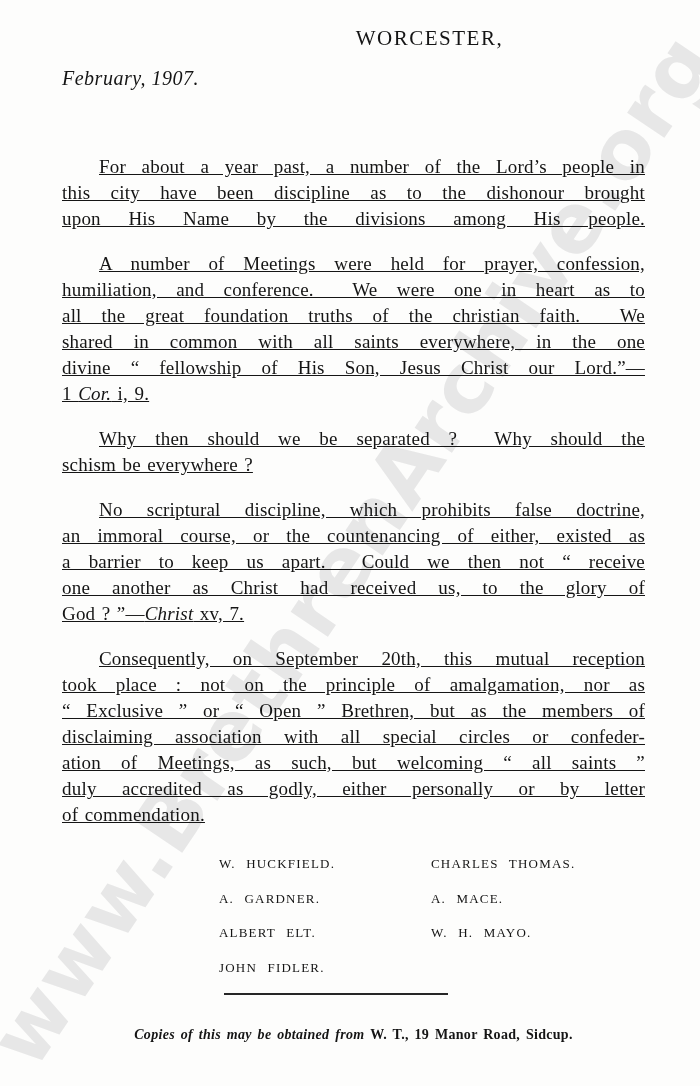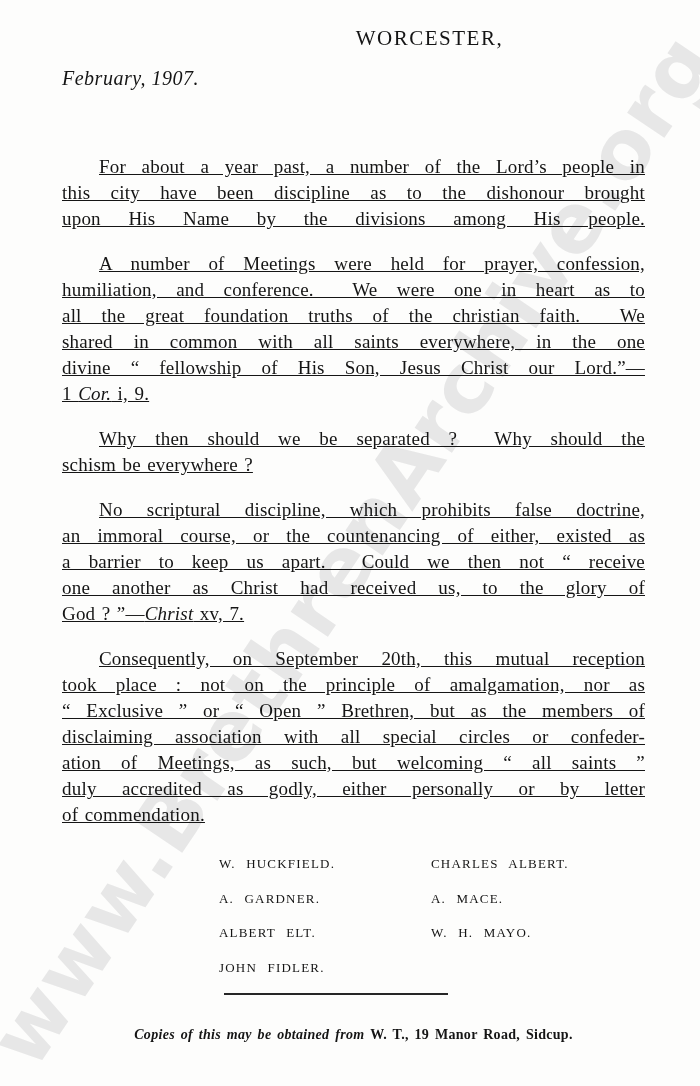--- a/index.html
+++ b/index.html
@@ -157,21 +157,21 @@
     </div>
 
     <div class="sigs">
       <div class="sigcol">
         <p>W. HUCKFIELD.</p>
         <p>A. GARDNER.</p>
         <p>ALBERT ELT.</p>
         <p>JOHN FIDLER.</p>
       </div>
       <div class="sigcol">
-        <p>CHARLES ALBERT.</p>
+        <p>CHARLES THOMAS.</p>
         <p>A. MACE.</p>
         <p>W. H. MAYO.</p>
       </div>
     </div>
 
     <div class="rule"></div>
 
     <div class="footer">
       <span class="it">Copies of this may be obtained from</span><span>&nbsp;W. T., 19 Manor Road, Sidcup.</span>
     </div>

